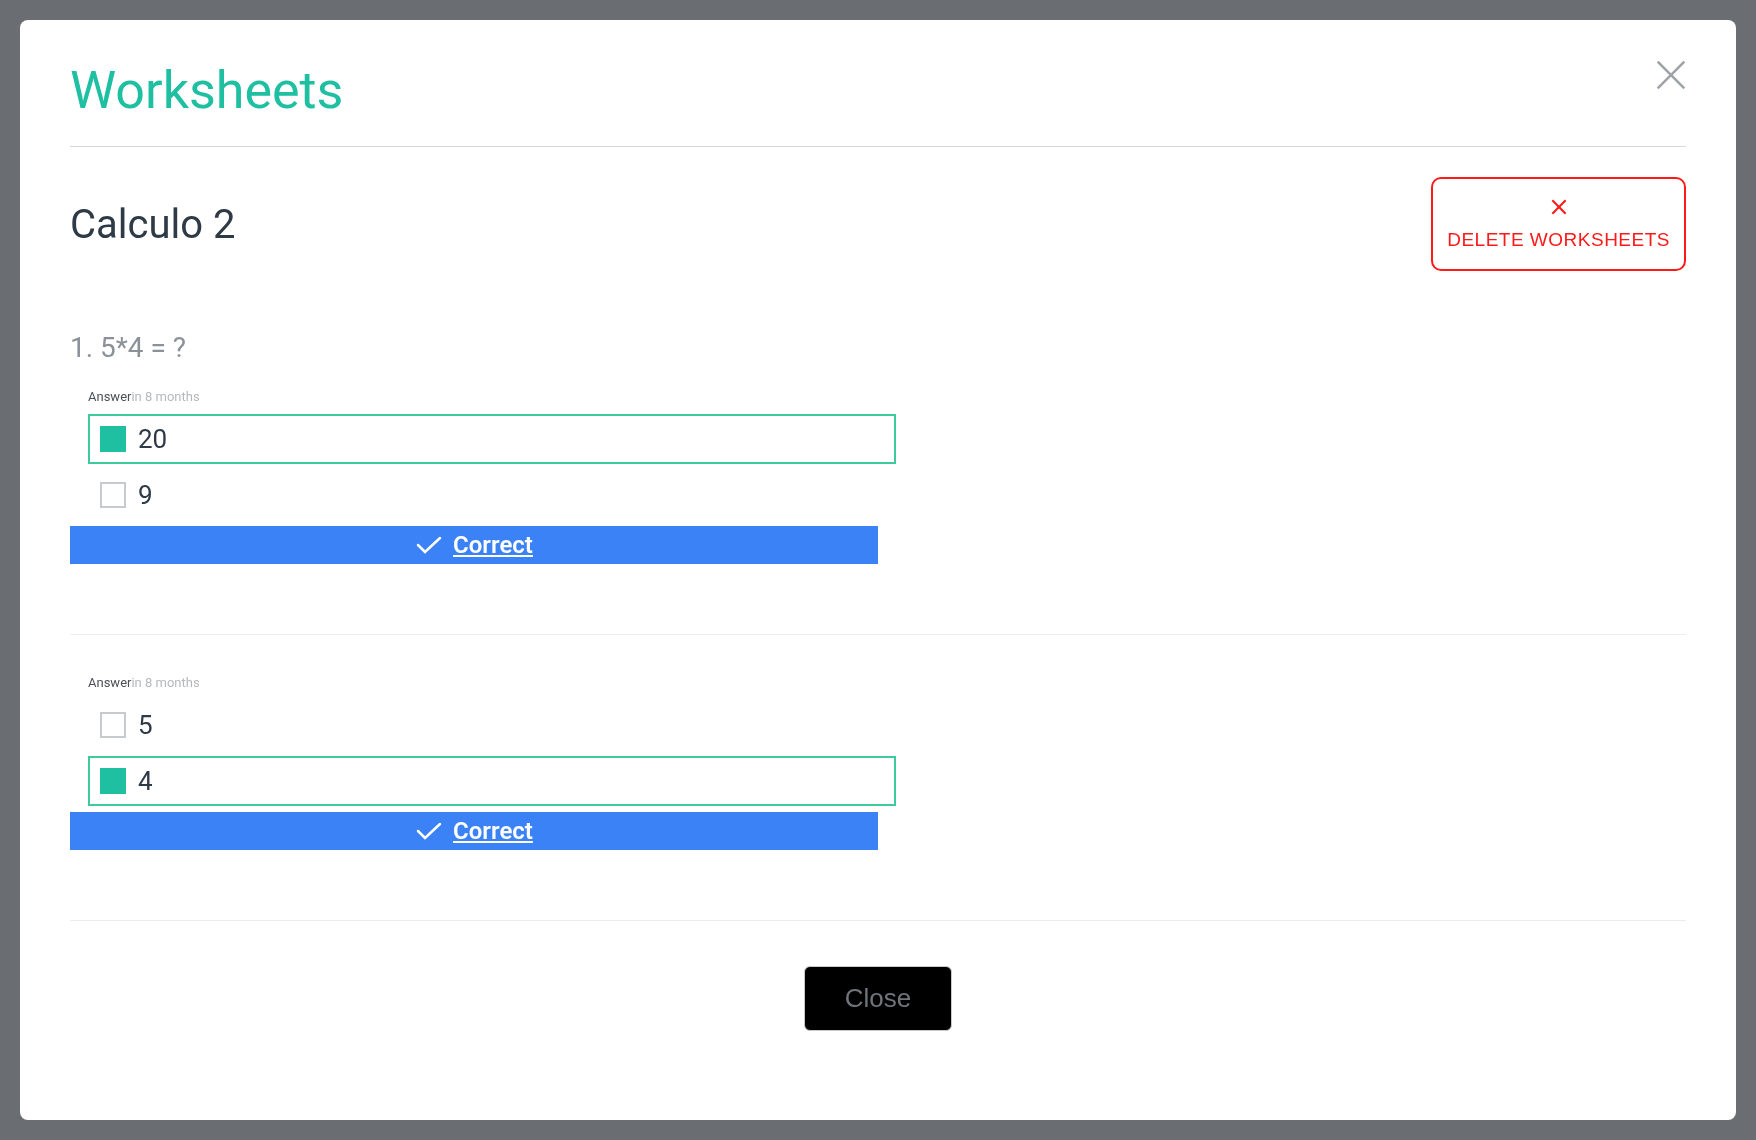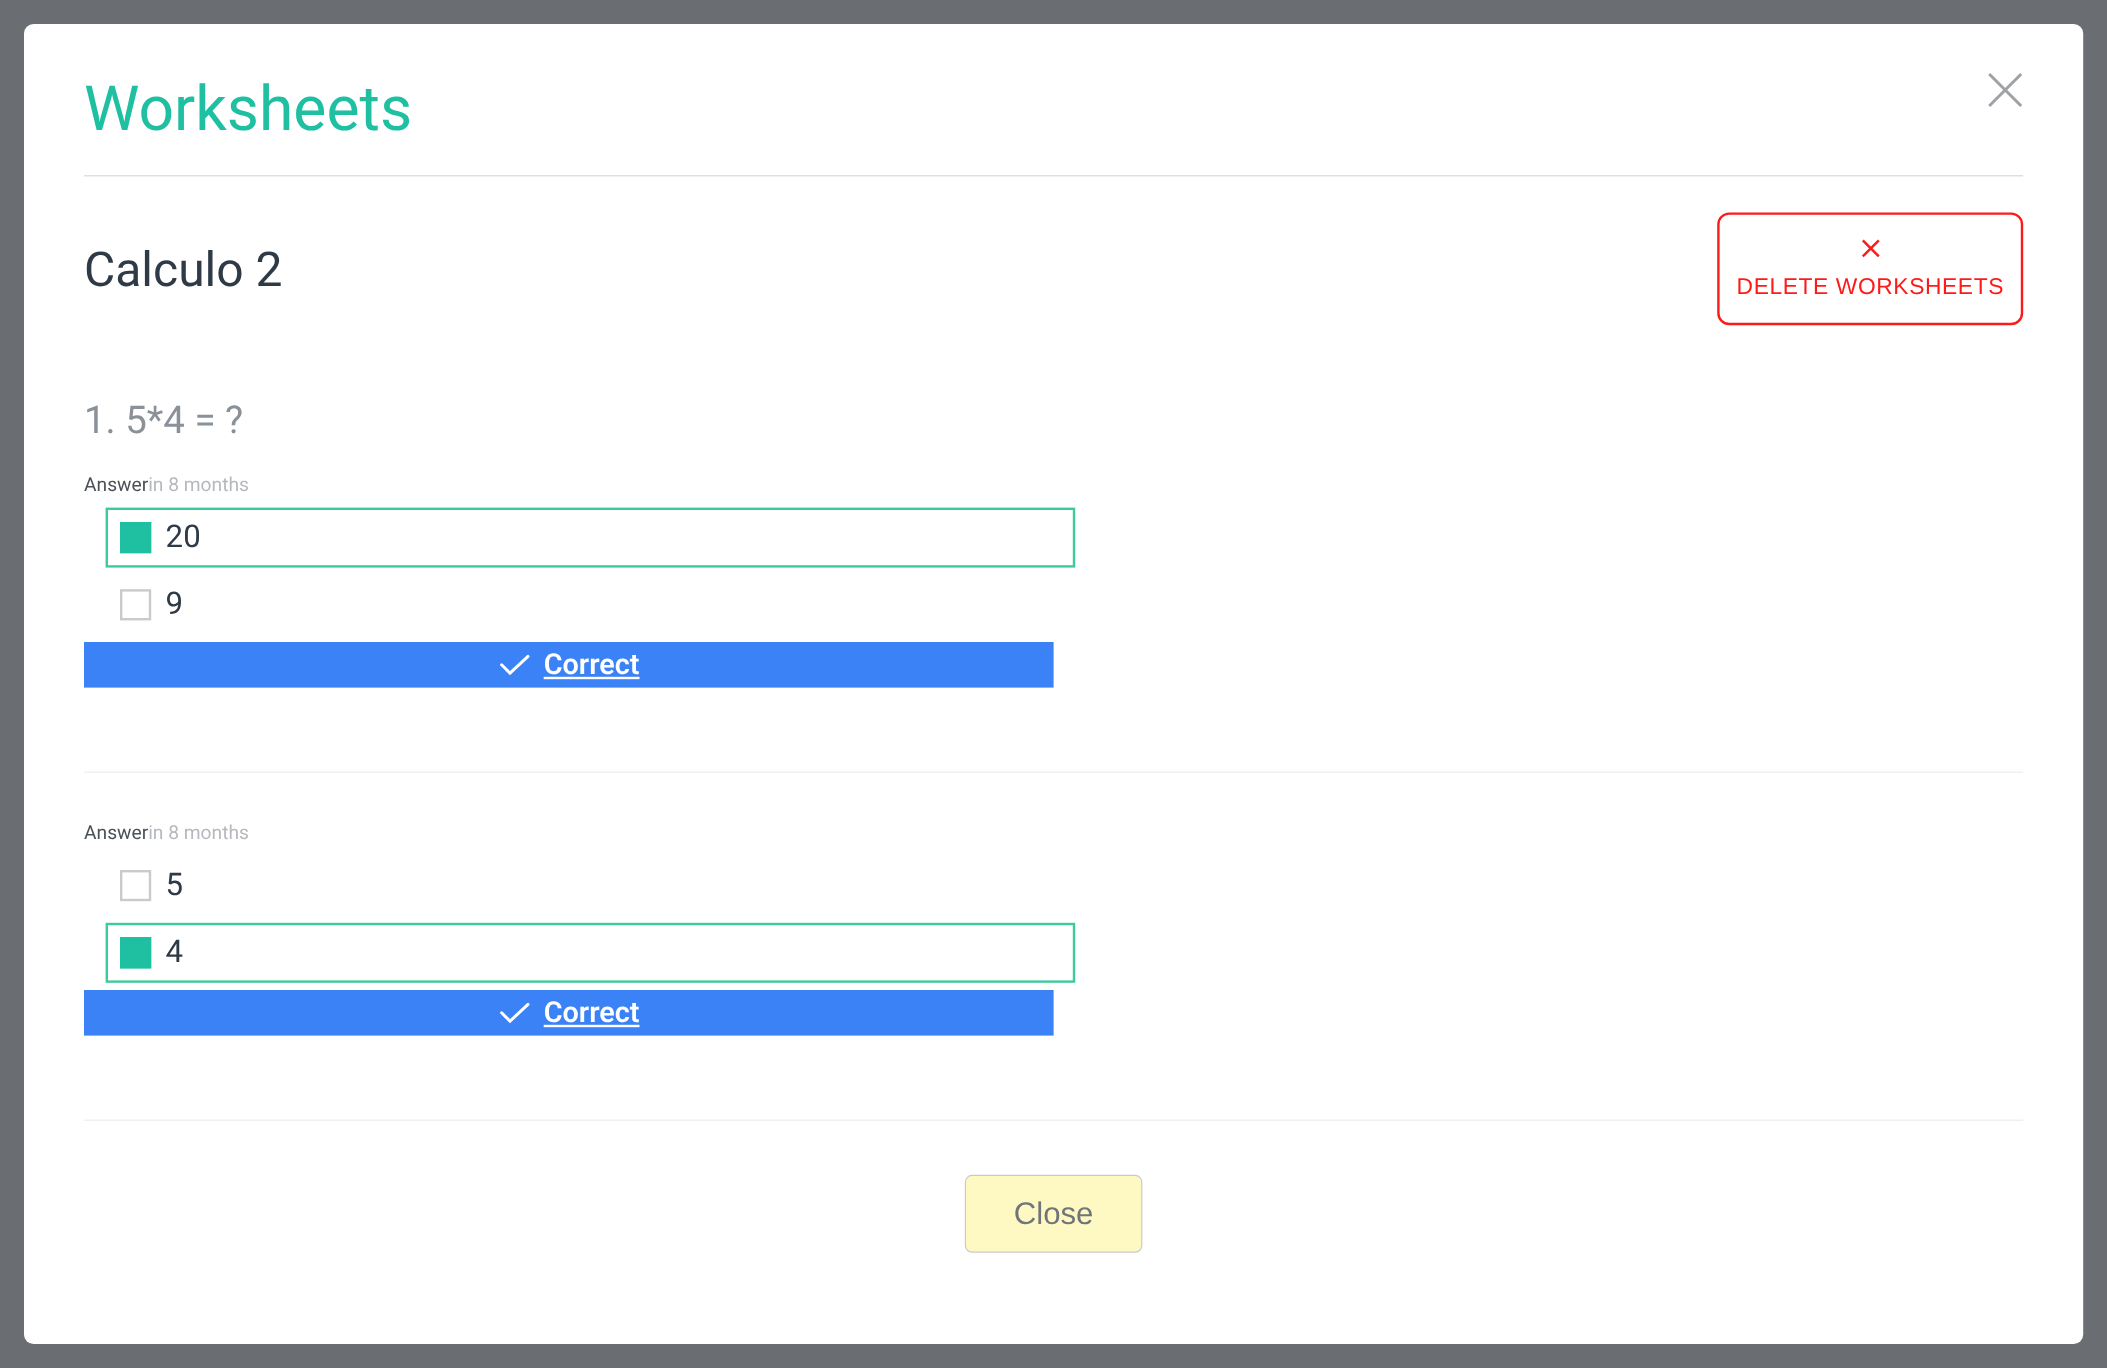--- a/index.html
+++ b/index.html
@@ -76,26 +76,27 @@
     .delete-btn .x-icon {
       width: 20px;
       height: 20px;
       display: inline-flex;
     }
     .question-block {
       margin-bottom: 0;
       padding-bottom: 35px;
     }
     .question-text {
-      font-size: 32px;
+      font-size: 28px;
       color: #8b9199;
       margin-bottom: 25px;
     }
     .answer-meta {
-      font-size: 16px;
+      font-size: 13px;
+      margin-left: 18px;
       margin-bottom: 10px;
     }
     .answer-label {
       color: #4b5158;
     }
     .answer-time {
       color: #b5b9bd;
     }
     .options {
       width: 50%;
@@ -150,21 +151,21 @@
       border: none;
       border-top: 1px solid #eceded;
       margin: 35px 0 40px 0;
     }
     .footer {
       text-align: center;
       margin-top: 45px;
     }
     .close-btn {
       border: 1px solid #c8cbce;
-      background: #fef9c3;
+      background: #000000;
       color: #6f757b;
       font-size: 26px;
       padding: 16px 40px;
       border-radius: 6px;
       cursor: pointer;
     }
   </style>
 </head>
 <body>
 

